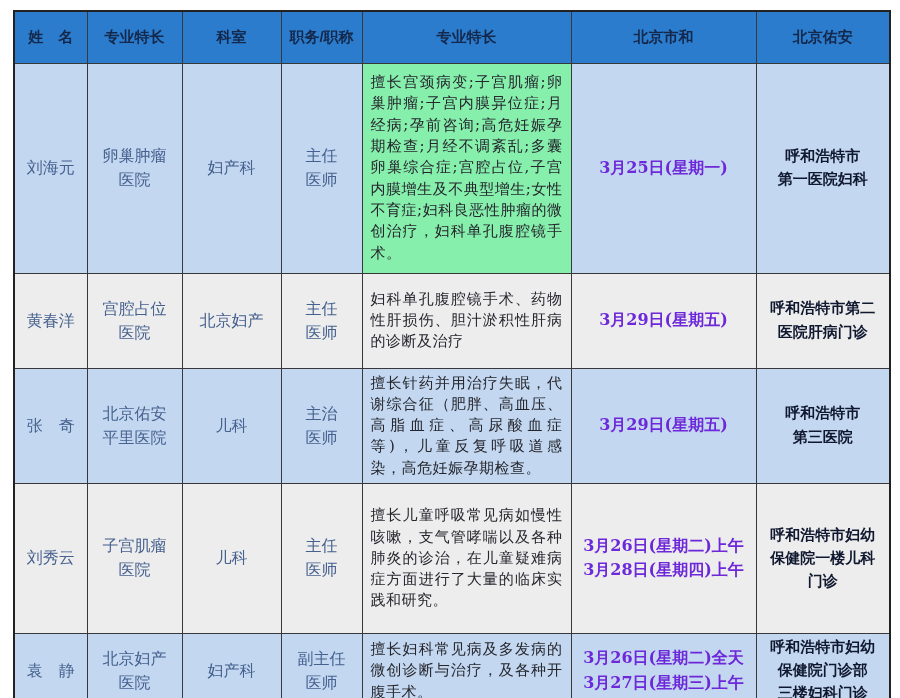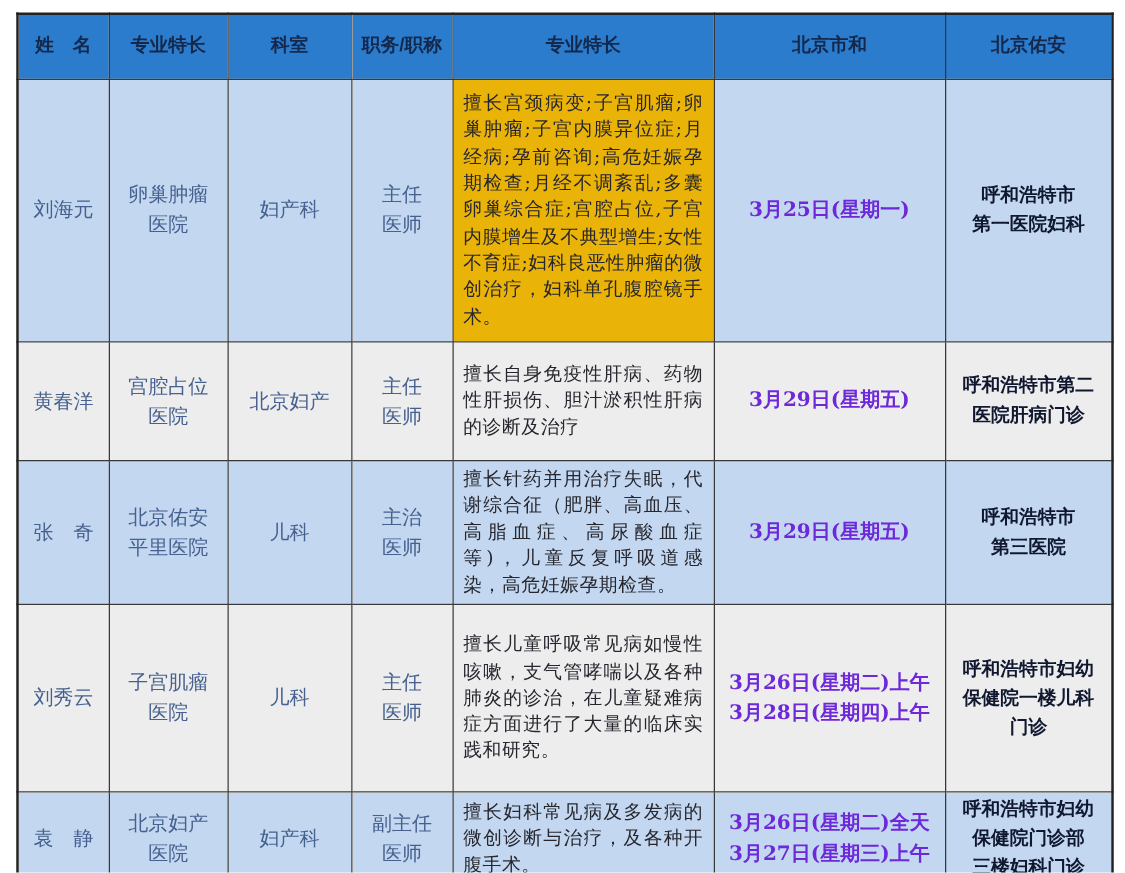--- a/index.html
+++ b/index.html
@@ -29,21 +29,21 @@
   }
   thead tr{height:52px;margin-left:24px;}
   tr.r0{height:210px;}
   tr.r1{height:95px;}
   tr.r2{height:113px;}
   tr.r3{height:150px;}
   tr.r4{height:58px;}
   
   tbody tr:nth-child(odd) td{background:#c3d8f0;}
   tbody tr:nth-child(even) td{background:#ededed;}
-  tr.r0 td.c-spec{background:#eab308;}
+  tr.r0 td.c-spec{background:#86efac;}
   th{
     background:#2b7ccd;
     color:#14284b;
     font-family:"Liberation Sans","DejaVu Sans",sans-serif;
     font-weight:bold;
     font-size:15px;
     line-height:1.25;
   }
   td.c-name,td.c-unit,td.c-dept,td.c-title{
     color:#46618f;
@@ -114,21 +114,21 @@
         <td class="c-place">呼和浩特市
 第一医院妇科</td>
       </tr>
       <tr class="r1">
         <td class="c-name">黄春洋</td>
         <td class="c-unit">宫腔占位
 医院</td>
         <td class="c-dept">北京妇产</td>
         <td class="c-title">主任
 医师</td>
-        <td class="c-spec">擅长自身免疫性肝病、药物性肝损伤、胆汁淤积性肝病的诊断及治疗</td>
+        <td class="c-spec">妇科单孔腹腔镜手术、药物性肝损伤、胆汁淤积性肝病的诊断及治疗</td>
         <td class="c-time">3月29日(星期五)</td>
         <td class="c-place">呼和浩特市第二
 医院肝病门诊</td>
       </tr>
       <tr class="r2">
         <td class="c-name">张　奇</td>
         <td class="c-unit">北京佑安
 平里医院</td>
         <td class="c-dept">儿科</td>
         <td class="c-title">主治

